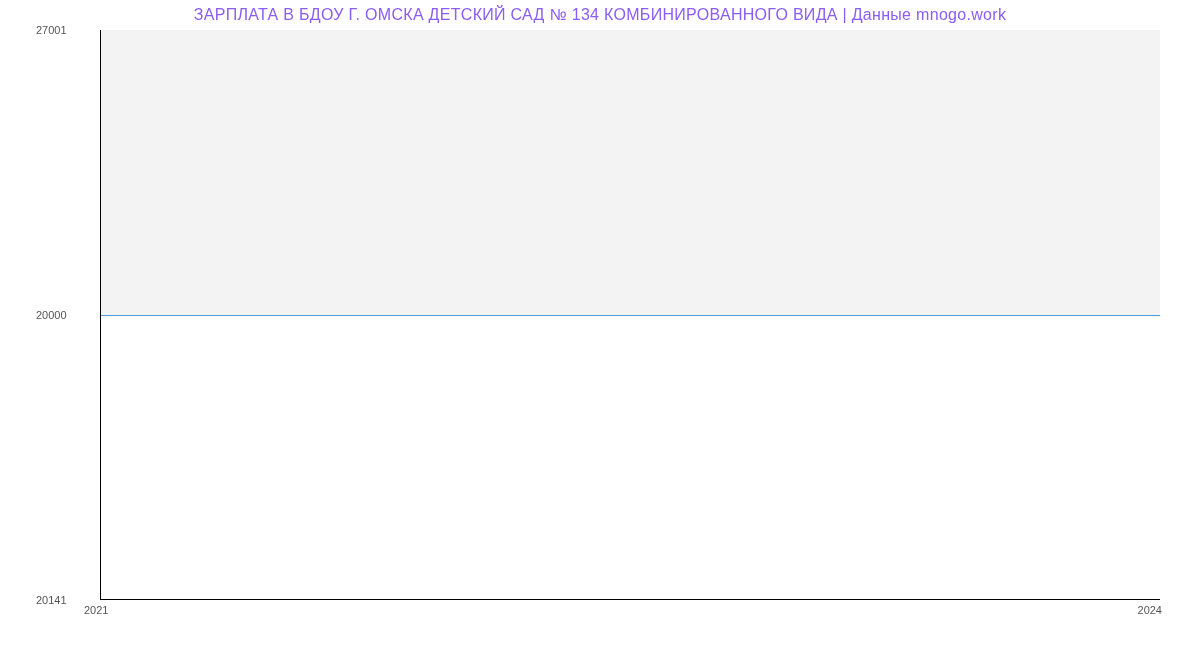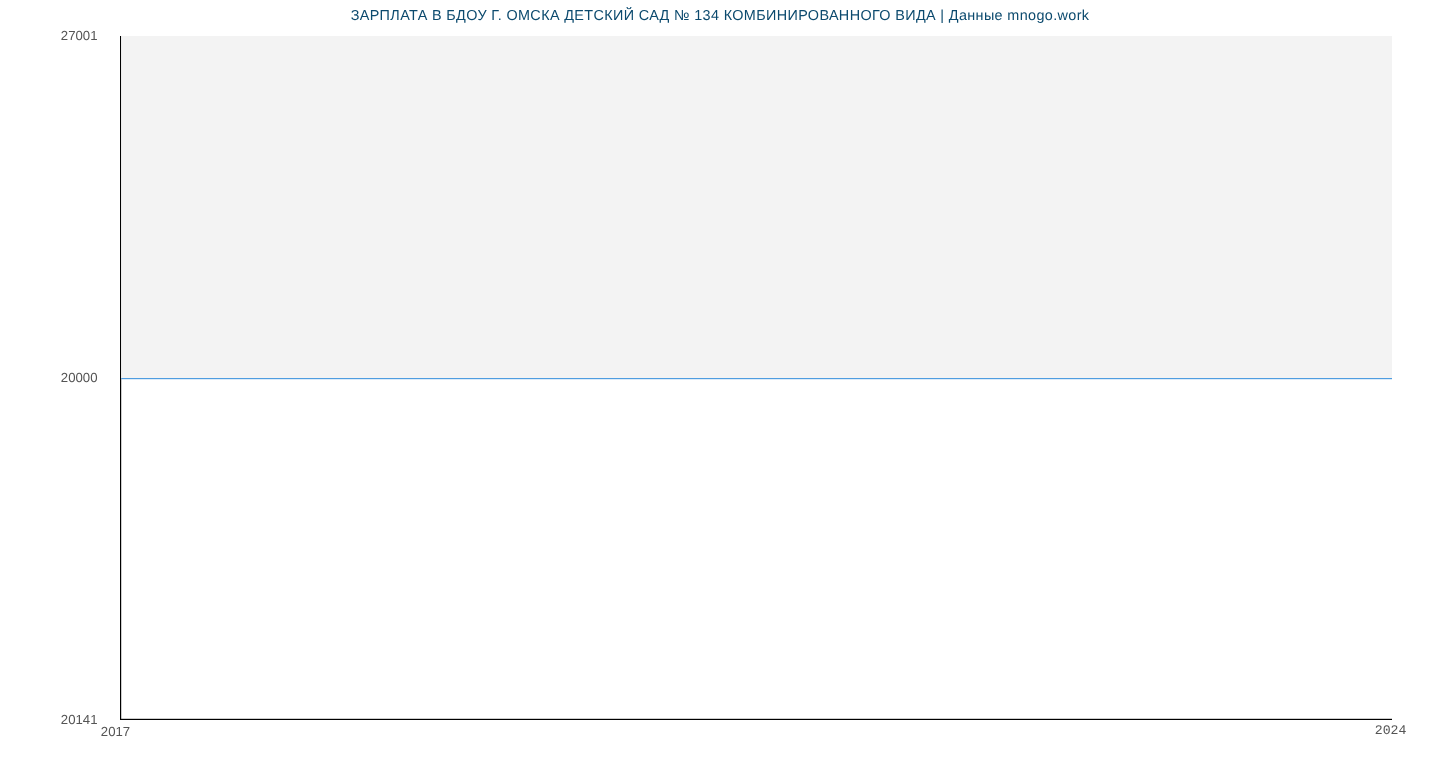--- a/index.html
+++ b/index.html
@@ -16,23 +16,23 @@
     position: relative;
     width: 1200px;
     height: 650px;
   }
   .title {
     position: absolute;
     top: 6px;
     left: 0;
     width: 1200px;
     text-align: center;
-    font-size: 12px;
+    font-size: 16px;
     letter-spacing: 0.3px;
-    color: #0c4a6e;
+    color: #8b5cf6;
   }
   .plot {
     position: absolute;
     left: 100px;
     top: 30px;
     width: 1060px;
     height: 570px;
     border-left: 1px solid #000000;
     border-bottom: 1px solid #000000;
     box-sizing: border-box;
@@ -50,44 +50,44 @@
     left: 0;
     top: 50%;
     width: 100%;
     height: 0;
     border-top: 1px solid #4f9de0;
   }
   .ytick {
     position: absolute;
     right: 1104px;
     width: 60px;
-    text-align: center;
+    text-align: left;
     color: #555555;
     transform: translateY(-50%);
   }
   .xtick {
     position: absolute;
     top: 604px;
     color: #555555;
   }
   .xtick.left { left: 84px; }
-  .xtick.right { right: 28px; font-family: Liberation Mono, monospace; }
+  .xtick.right { right: 38px; }
 </style>
 </head>
 <body>
 
 <div class="chart-wrap">
 
   <div class="title">ЗАРПЛАТА В БДОУ Г. ОМСКА ДЕТСКИЙ САД № 134 КОМБИНИРОВАННОГО ВИДА | Данные mnogo.work</div>
 
   <div class="plot">
     <div class="area-fill"></div>
     <div class="series-line"></div>
   </div>
 
   <div class="ytick" style="top:30px">27001</div>
   <div class="ytick" style="top:315px">20000</div>
   <div class="ytick" style="top:600px">20141</div>
 
-  <div class="xtick left">2017</div>
+  <div class="xtick left">2021</div>
   <div class="xtick right">2024</div>
 
 </div>
 
 </body></html>

